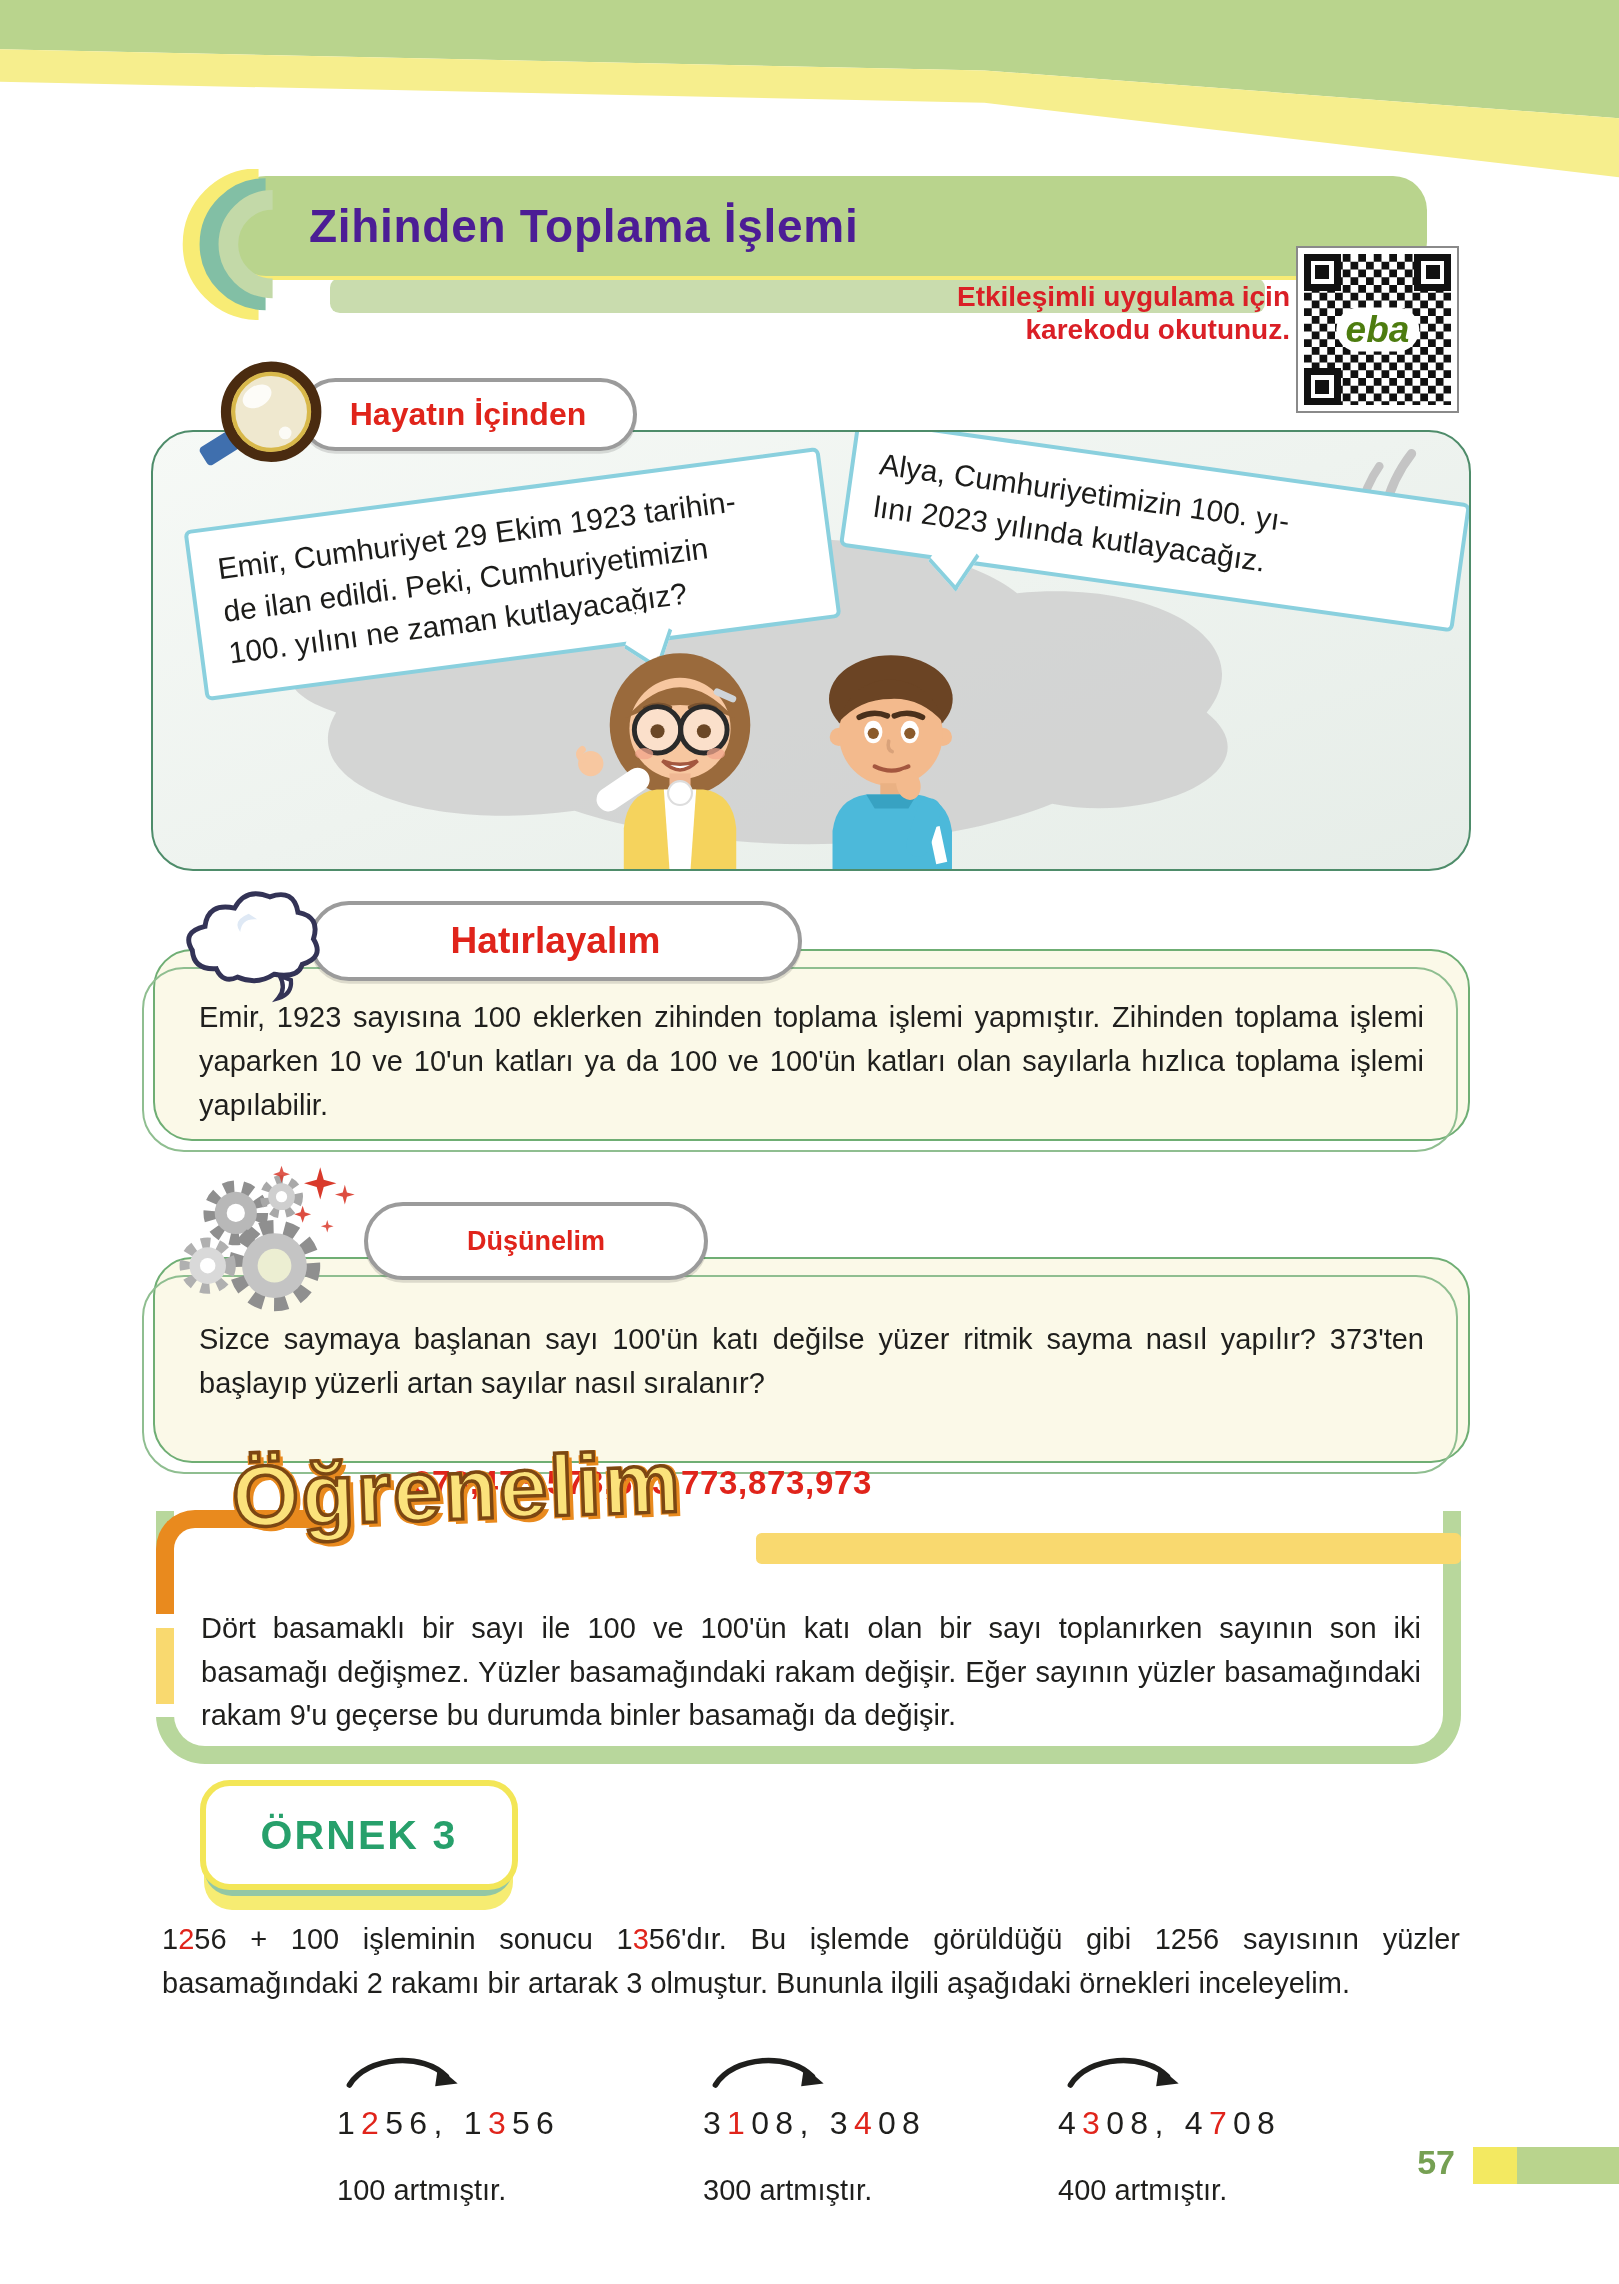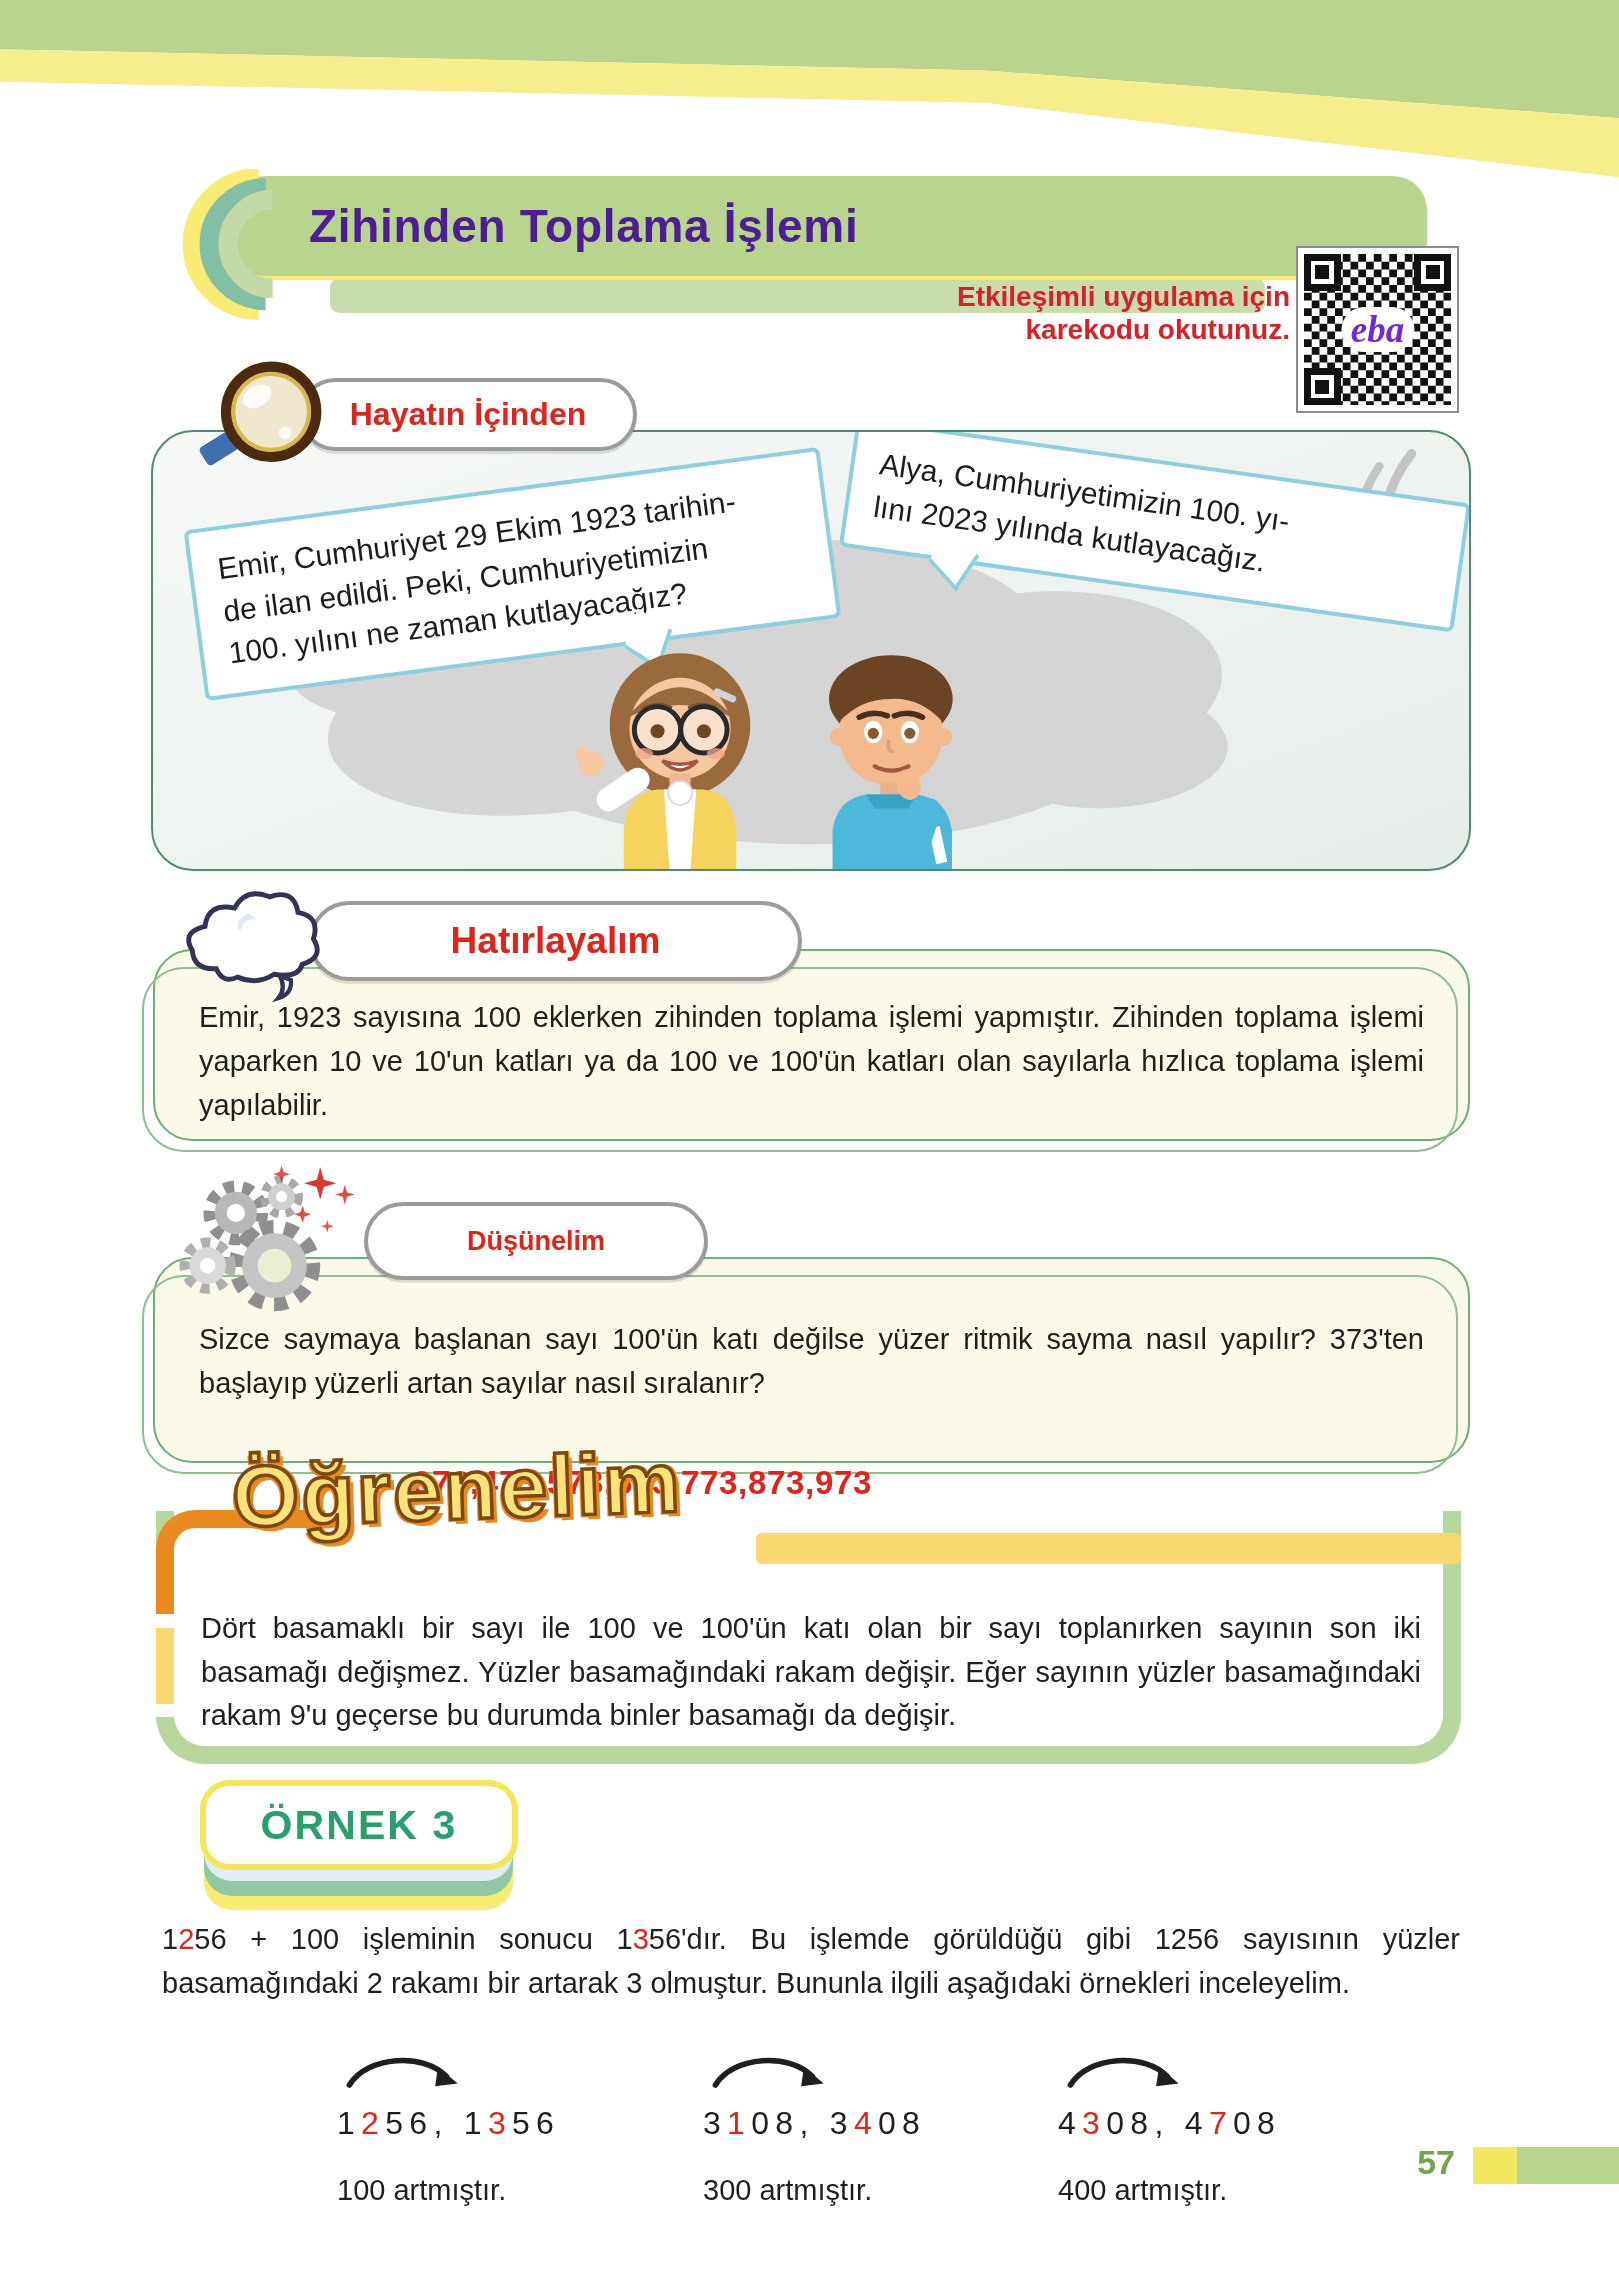--- a/index.html
+++ b/index.html
@@ -23,21 +23,21 @@
     font-weight:bold;font-size:28px;line-height:1.18;z-index:5;}
   .qr-box{left:1296px;top:246px;width:163px;height:167px;border:2.1px solid #8a8a8a;background:#fff;
     padding:5.6px;box-sizing:border-box;z-index:5;}
   .qr-inner{position:relative;width:100%;height:100%;
     background:repeating-conic-gradient(#111 0% 25%, #fff 0% 50%) 0 0/15.5px 15.5px;}
   .finder{position:absolute;width:37px;height:37px;border:7px solid #111;background:#fff;box-sizing:border-box;}
   .finder::after{content:"";position:absolute;left:4.2px;top:4.2px;right:4.2px;bottom:4.2px;background:#111;}
   .f-tl{left:0;top:0;} .f-tr{right:0;top:0;} .f-bl{left:0;bottom:0;}
   .eba{position:absolute;left:50%;top:50%;transform:translate(-50%,-50%);
     background:#fff;border-radius:28px;padding:1.4px 9.8px;
-    color:#6d28d9;font-weight:bold;font-style:italic;font-size:37px;font-family:Liberation Serif, serif;}
+    color:#4d7c0f;font-weight:bold;font-style:italic;font-size:37px;font-family:Liberation Sans, sans-serif;}
 
   
   .pill{background:#fff;border:4.9px solid #9b9b9b;border-radius:42px;display:flex;
     align-items:center;justify-content:center;box-shadow:0 2.8px 0 rgba(0,0,0,0.12);z-index:6;}
   .pill span{color:#e0241b;font-weight:bold;}
 
   
   .scene-box{left:151px;top:430px;width:1316px;height:437px;border:2.8px solid #4e8c6a;border-radius:42px;
     background:linear-gradient(160deg,#f6f9f6 0%,#e6ede8 100%);overflow:hidden;z-index:2;}
   .bubble{position:absolute;background:#fff;border:4.9px solid #8ad0de;border-radius:7px;
@@ -90,21 +90,21 @@
   .ogr-bar{left:756px;top:1533px;width:705px;height:31px;background:#f9d96f;border-radius:5.6px;z-index:2;}
   .ogr-text{left:201px;top:1607px;width:1220px;z-index:4;}
   .ogr-text p{margin:0;font-size:29px;line-height:1.5;text-align:justify;}
 
   
   .ornek{left:200px;top:1780px;width:323px;height:134px;z-index:3;}
   .ornek .layer{position:absolute;left:4.2px;width:309px;height:84px;border-radius:28px;}
   .ornek .l-yellow{top:46px;background:#f6ec72;}
   .ornek .l-teal{top:32px;background:#93c7a5;}
   .ornek .l-blue{top:17px;background:#dfeef0;}
-  .ornek .face{position:absolute;left:0;top:0;width:318px;height:90px;background:#fff;
+  .ornek .face{position:absolute;left:0;top:0;width:318px;height:110px;background:#fff;
     border:6.3px solid #f3e657;border-radius:29.5px;box-sizing:border-box;
     display:flex;align-items:center;justify-content:center;}
   .ornek .face span{font-size:41px;font-weight:bold;color:#27a06b;letter-spacing:2.1px;}
 
   .intro{left:162px;top:1918px;width:1298px;z-index:2;}
   .intro p{margin:0;font-size:29px;line-height:1.5;text-align:justify;}
   .red{color:#e0241b;}
 
   
   .ex-col{position:absolute;top:2051px;width:302px;z-index:2;}

